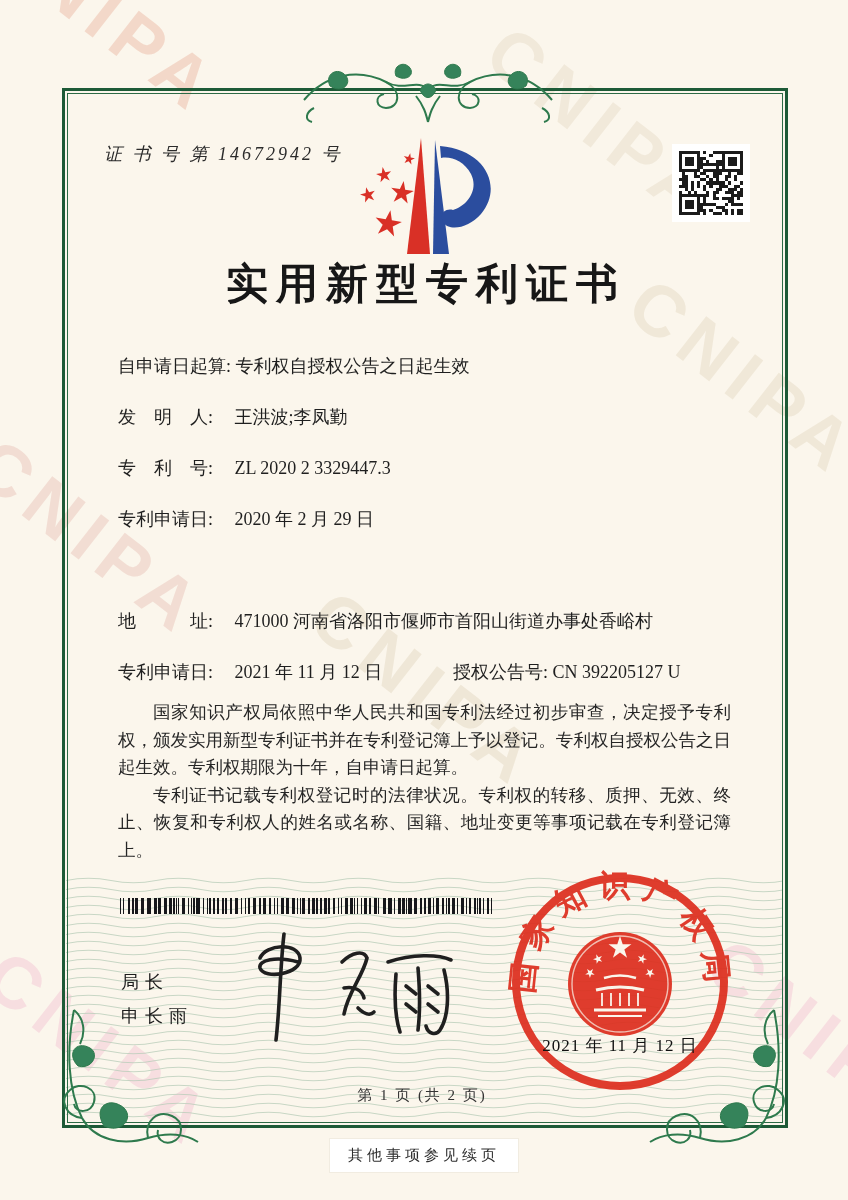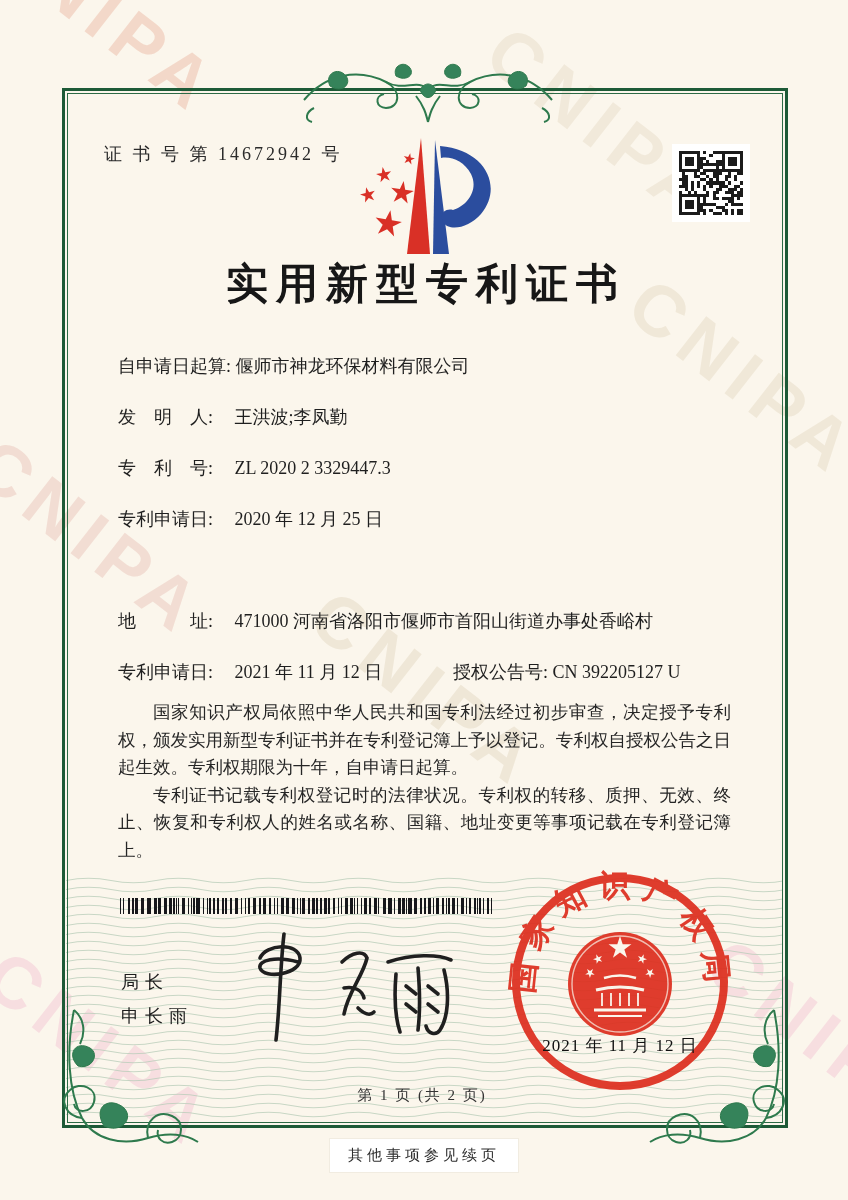--- a/index.html
+++ b/index.html
@@ -8,21 +8,21 @@
   
   .wm{position:absolute;z-index:0;font-family:"Liberation Sans","DejaVu Sans",sans-serif;
       font-weight:bold;font-size:72px;letter-spacing:10px;transform:rotate(38deg);user-select:none;}
   
   .waves{position:absolute;left:66px;top:876px;width:716px;height:244px;z-index:1;}
   
   .frame{position:absolute;left:62px;top:88px;width:720px;height:1034px;border:3px solid #1d5a37;z-index:2;}
   .frame-inner{position:absolute;left:2px;top:2px;right:2px;bottom:2px;border:1px solid #2d6b46;}
   .ornament{position:absolute;z-index:3;pointer-events:none;}
   
-  .cert-no{position:absolute;left:104px;top:142px;z-index:4;font-size:18px;letter-spacing:3px;color:#2b2b2b;}
+  .cert-no{position:absolute;left:104px;top:142px;z-index:4;font-size:18px;letter-spacing:3px;color:#2b2b2b;font-style:italic;}
   .logo{position:absolute;left:345px;top:134px;width:155px;height:126px;z-index:4;}
   .qr{position:absolute;left:672px;top:144px;width:78px;height:78px;background:#fff;z-index:4;
       display:flex;align-items:center;justify-content:center;}
   .qr-grid{display:grid;grid-template-columns:repeat(21,1fr);grid-template-rows:repeat(21,1fr);
            width:64px;height:64px;}
   .title{position:absolute;left:62px;top:256px;width:720px;z-index:4;text-align:center;
          font-size:42px;font-weight:bold;letter-spacing:8px;text-indent:8px;color:#171717;}
   .fields{position:absolute;left:118px;top:354px;width:614px;height:330px;z-index:4;font-size:18px;}
   .frow{position:absolute;left:0;white-space:nowrap;}
   .frow .lab{display:inline-block;min-width:112px;color:#1f1f1f;}
@@ -565,33 +565,33 @@
         <div style="background: rgb(27, 27, 27);"></div>
         <div style="background: rgb(27, 27, 27);"></div>
       </div>
   </div>
 
   <div class="title">实用新型专利证书</div>
 
   <div class="fields">
     <div class="frow" style="top:0px;">
       <span class="lab">自申请日起算:</span>
-      <span class="val">偃师市神龙环保材料有限公司</span>
+      <span class="val">专利权自授权公告之日起生效</span>
     </div>
     <div class="frow" style="top:51px;">
       <span class="lab">发　明　人:</span>
       <span class="val">王洪波;李凤勤</span>
     </div>
     <div class="frow" style="top:102px;">
       <span class="lab">专　利　号:</span>
       <span class="val">ZL 2020 2 3329447.3</span>
     </div>
     <div class="frow" style="top:153px;">
       <span class="lab">专利申请日:</span>
-      <span class="val">2020 年 12 月 25 日</span>
+      <span class="val">2020 年 2 月 29 日</span>
     </div>
     <div class="frow" style="top:255px;">
       <span class="lab">地　　　址:</span>
       <span class="val">471000  河南省洛阳市偃师市首阳山街道办事处香峪村</span>
     </div>
     <div class="frow" style="top:306px;">
       <span class="lab">专利申请日:</span>
       <span class="val">2021 年 11 月 12 日</span>
     </div>
     <div class="frow grant2" style="top:306px;">

